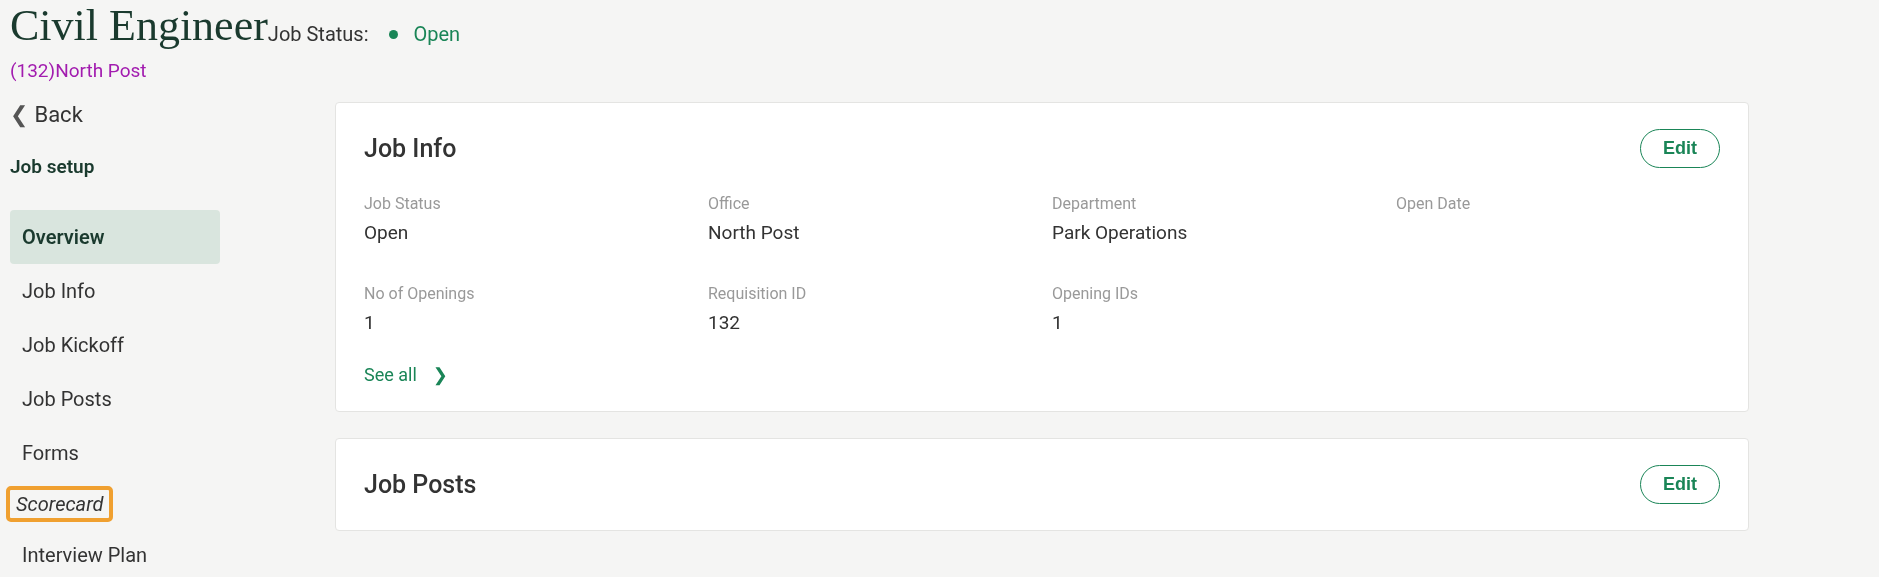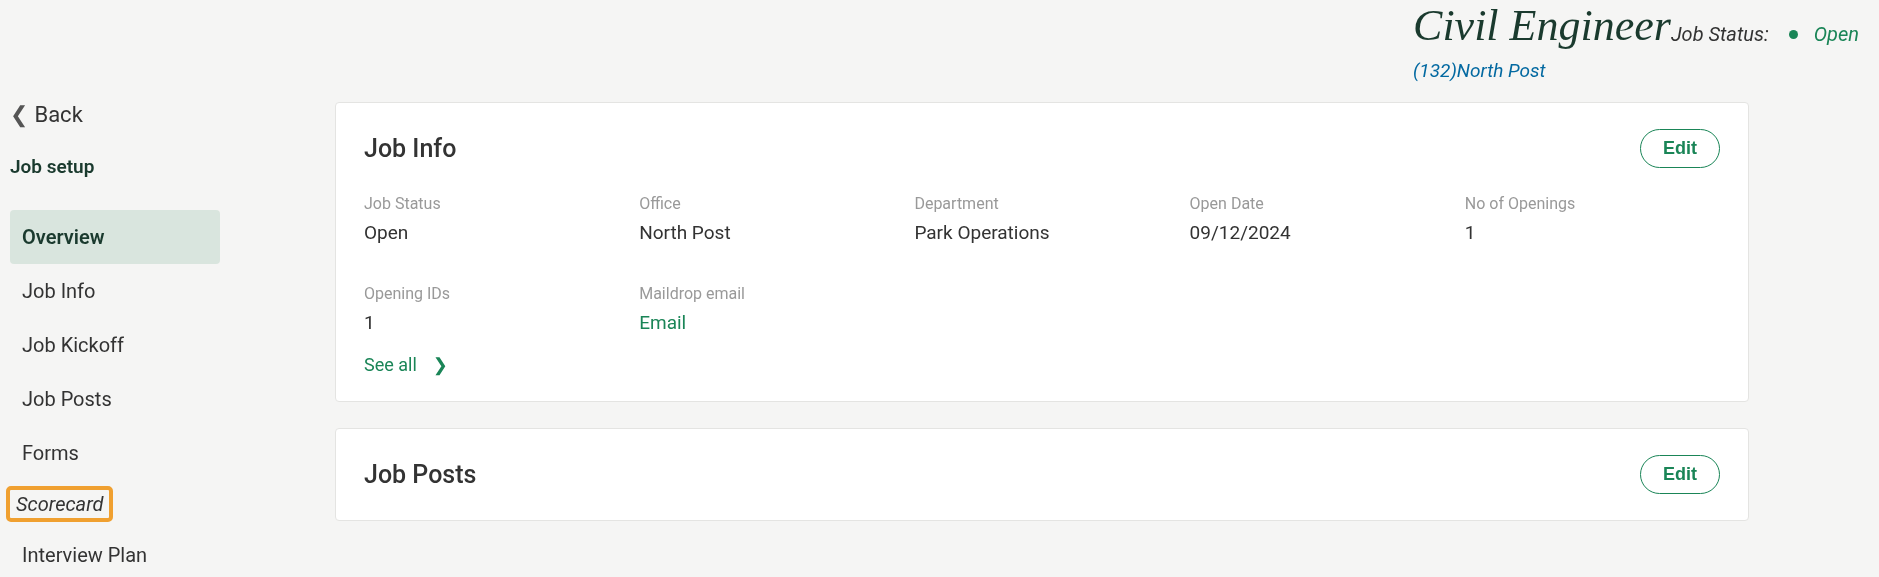--- a/index.html
+++ b/index.html
@@ -11,38 +11,37 @@
     font-family: -apple-system, BlinkMacSystemFont, "Segoe UI", Roboto, Helvetica, Arial, sans-serif;
     background: #f5f5f4;
     color: #333;
     width: 1879px;
   }
   .page {
     padding: 0 10px 0 10px;
   }
   .header {
     display: flex;
-    justify-content: flex-end;
+    justify-content: flex-start;
     align-items: flex-start;
     padding: 0 0 20px 0;
-    font-style: italic;
   }
   .header-left {
     padding-left: 0;
   }
   .job-title {
     font-family: Georgia, 'Times New Roman', serif;
     font-size: 44px;
     color: #1a3a2e;
     font-weight: 500;
     margin-bottom: 8px;
   }
   .job-subtitle {
     font-size: 19px;
-    color: #0369a1;
+    color: #a21caf;
   }
   .job-status-header {
     font-size: 20px;
     color: #333;
     padding-top: 22px;
     padding-right: 10px;
     display: flex;
     align-items: center;
     gap: 14px;
   }
@@ -137,24 +136,24 @@
     background: transparent;
     color: #1a8557;
     font-size: 18px;
     padding: 8px 22px;
     border-radius: 999px;
     cursor: pointer;
     font-weight: bold;
   }
   .info-grid {
     display: grid;
-    grid-template-columns: repeat(5, 1fr);
+    grid-template-columns: repeat(4, 1fr);
     row-gap: 40px;
     column-gap: 20px;
-    margin-bottom: 20px;
+    margin-bottom: 30px;
   }
   .info-label {
     font-size: 16px;
     color: #999;
     margin-bottom: 8px;
   }
   .info-value {
     font-size: 19px;
     color: #333;
   }
@@ -241,33 +240,32 @@
           <div>
             <div class="info-label">Office</div>
             <div class="info-value">North Post</div>
           </div>
           <div>
             <div class="info-label">Department</div>
             <div class="info-value">Park Operations</div>
           </div>
           <div>
             <div class="info-label">Open Date</div>
-            <div class="info-value">09/12/2024</div>
           </div>
           <div>
             <div class="info-label">No of Openings</div>
             <div class="info-value">1</div>
           </div>
           <div>
+            <div class="info-label">Requisition ID</div>
+            <div class="info-value">132</div>
+          </div>
+          <div>
             <div class="info-label">Opening IDs</div>
             <div class="info-value">1</div>
-          </div>
-          <div>
-            <div class="info-label">Maildrop email</div>
-            <div class="info-value link">Email</div>
           </div>
         </div>
         <div class="see-all">
           <span>See all</span>
           <span class="see-all-chevron">❯</span>
         </div>
       </section>
 
       <section class="card jobposts">
         <div class="card-header">

